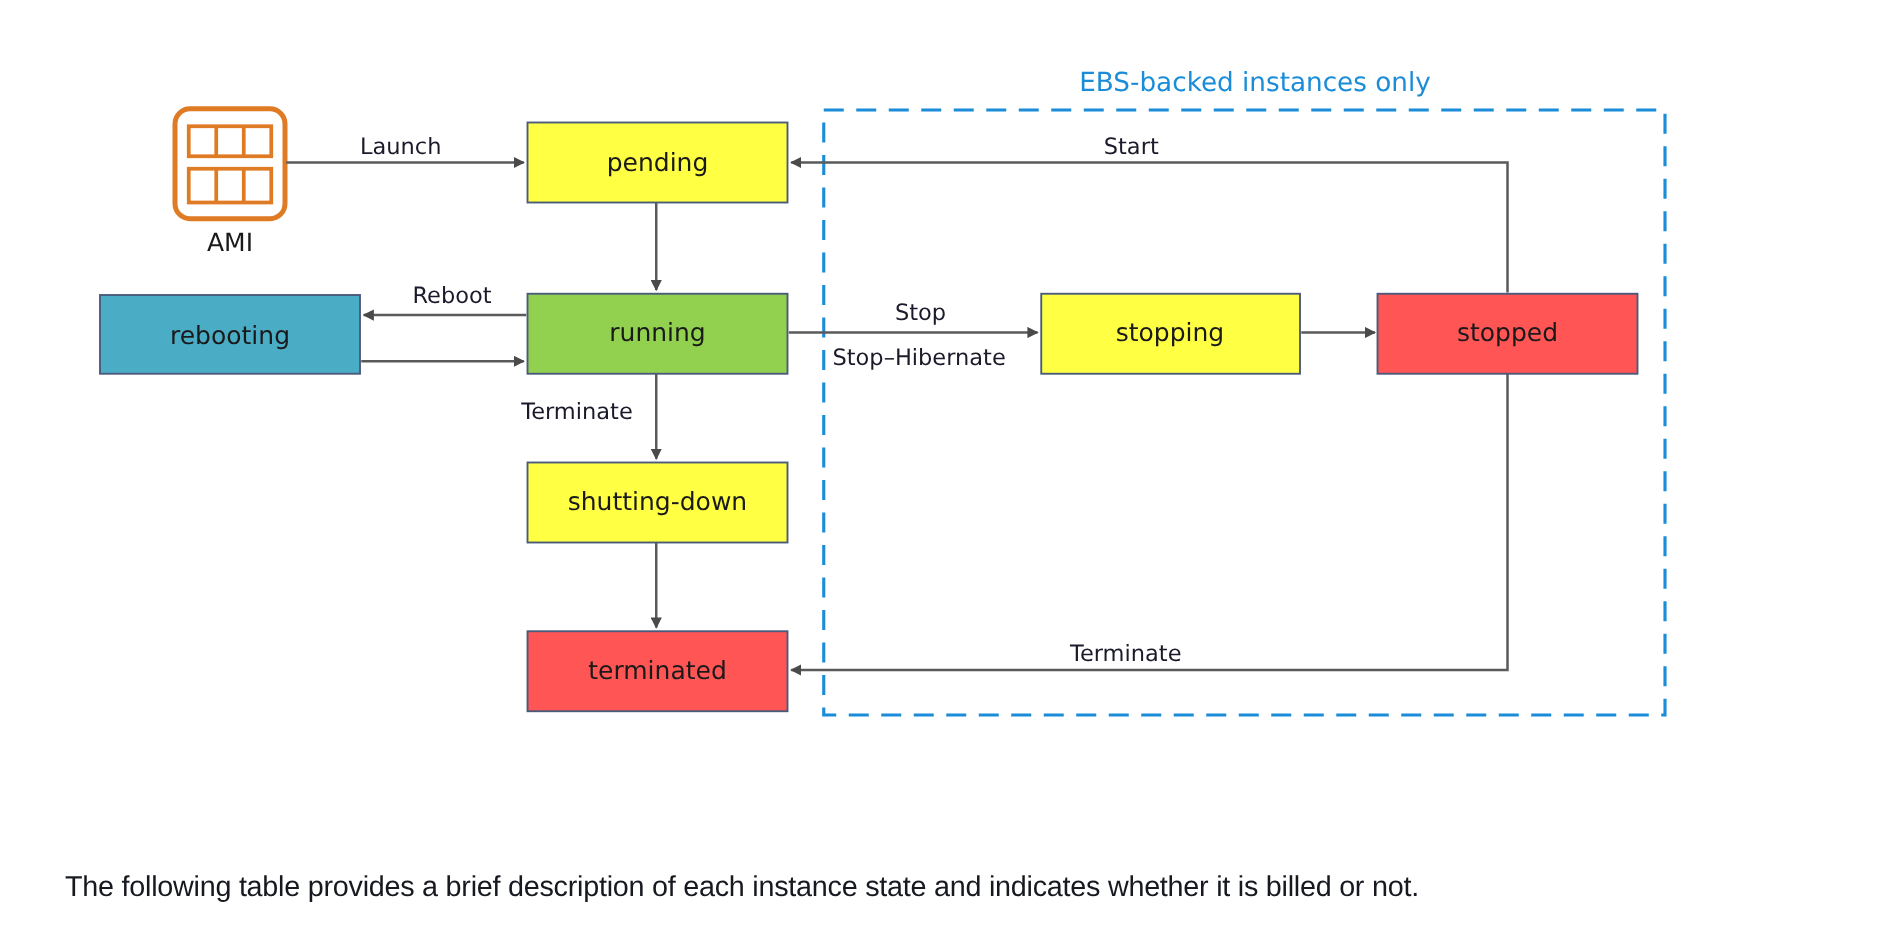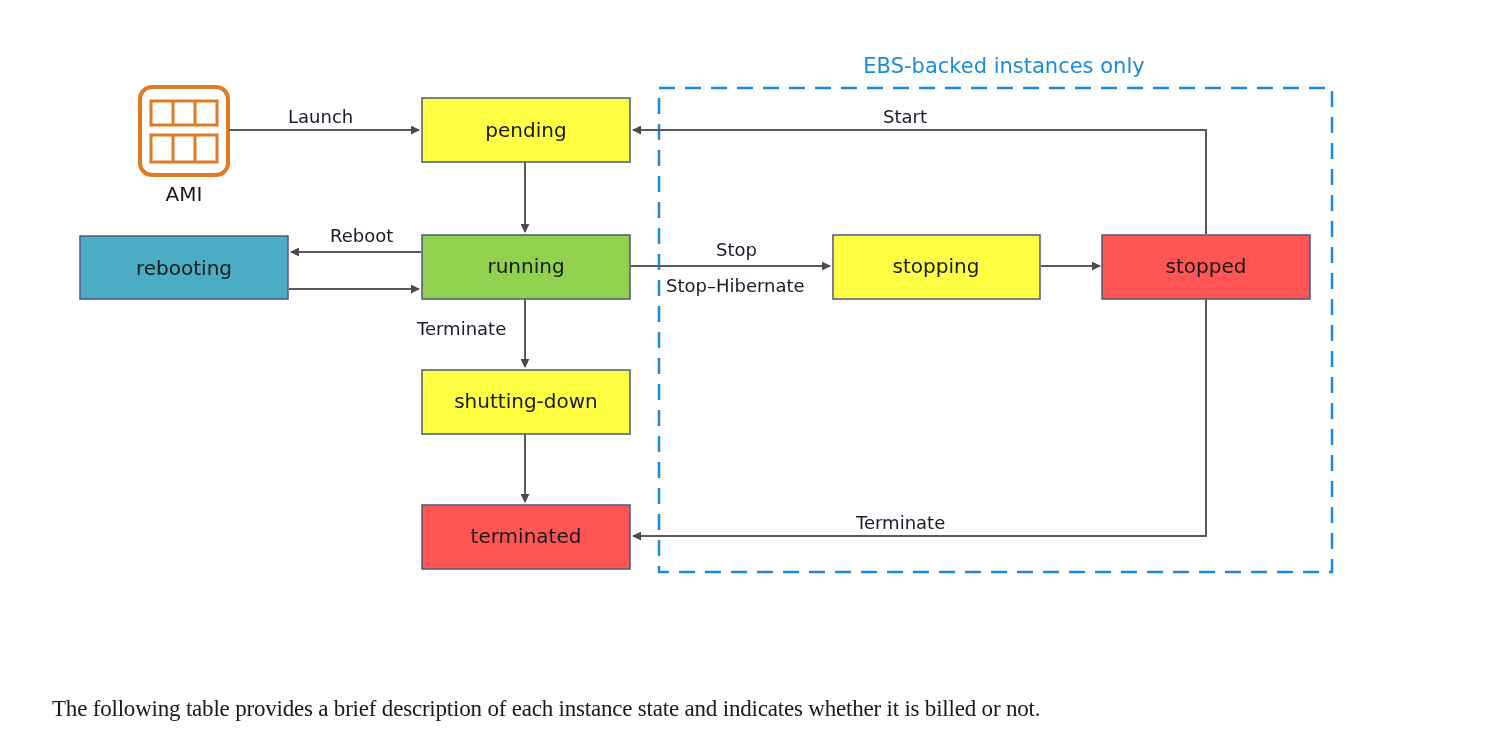--- a/index.html
+++ b/index.html
@@ -4,21 +4,21 @@
 <style>
   html, body { margin: 0; padding: 0; background: #ffffff; }
   body { width: 1507px; height: 741px; position: relative; overflow: hidden; font-family: "DejaVu Sans", sans-serif; }
   #diagram { position: absolute; left: 0; top: 0; width: 1507px; height: 620px; }
   .node-rect { stroke: #4a5a7a; stroke-width: 1.5; }
   .node-text { font-family: "DejaVu Sans", sans-serif; font-size: 20px; fill: #1a1a1a; text-anchor: middle; dominant-baseline: central; }
   .edge { stroke: #5a5a5a; stroke-width: 2; fill: none; }
   .edge-label { font-family: "DejaVu Sans", sans-serif; font-size: 18px; fill: #1a1a2a; }
   .region { stroke-width: 2.5; fill: none; stroke-dasharray: 16 10; }
   .region-label { font-family: "DejaVu Sans", sans-serif; font-size: 21px; text-anchor: middle; }
-  .caption { position: absolute; left: 52px; top: 673px; font-family: Liberation Serif, serif; font-size: 23px; color: #16191f; white-space: nowrap; letter-spacing: -0.2px; }
+  .caption { position: absolute; left: 52px; top: 673px; font-family: Liberation Sans, sans-serif; font-size: 23px; color: #16191f; white-space: nowrap; letter-spacing: -0.2px; }
 </style>
 </head>
 <body>
 
 <svg id="diagram" viewBox="0 0 1507 620" xmlns="http://www.w3.org/2000/svg">
   <defs>
     <marker id="arrow" viewBox="0 0 10 10" refX="9" refY="5" markerWidth="9" markerHeight="9" orient="auto-start-reverse" markerUnits="userSpaceOnUse">
       <path d="M0,0 L10,5 L0,10 z" fill="#4a4a4a"></path>
     </marker>
   </defs>

